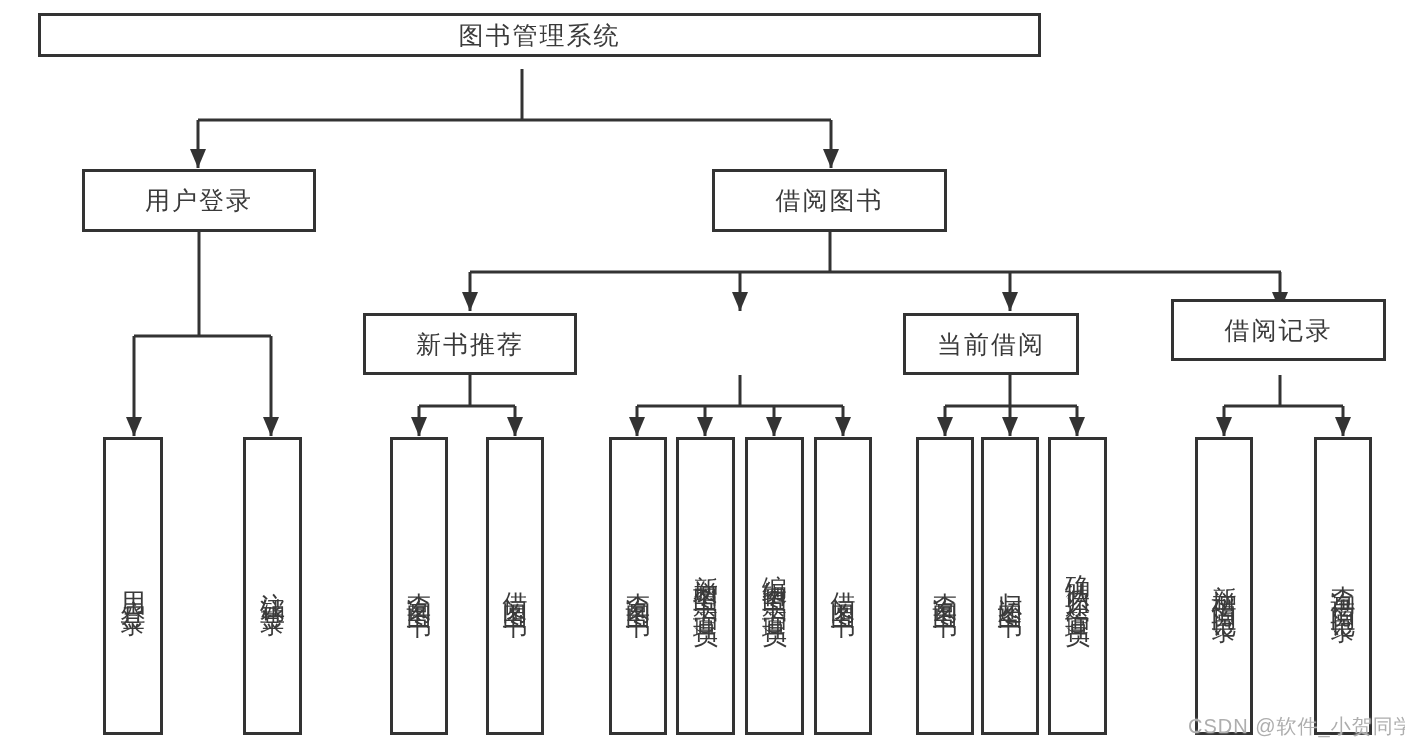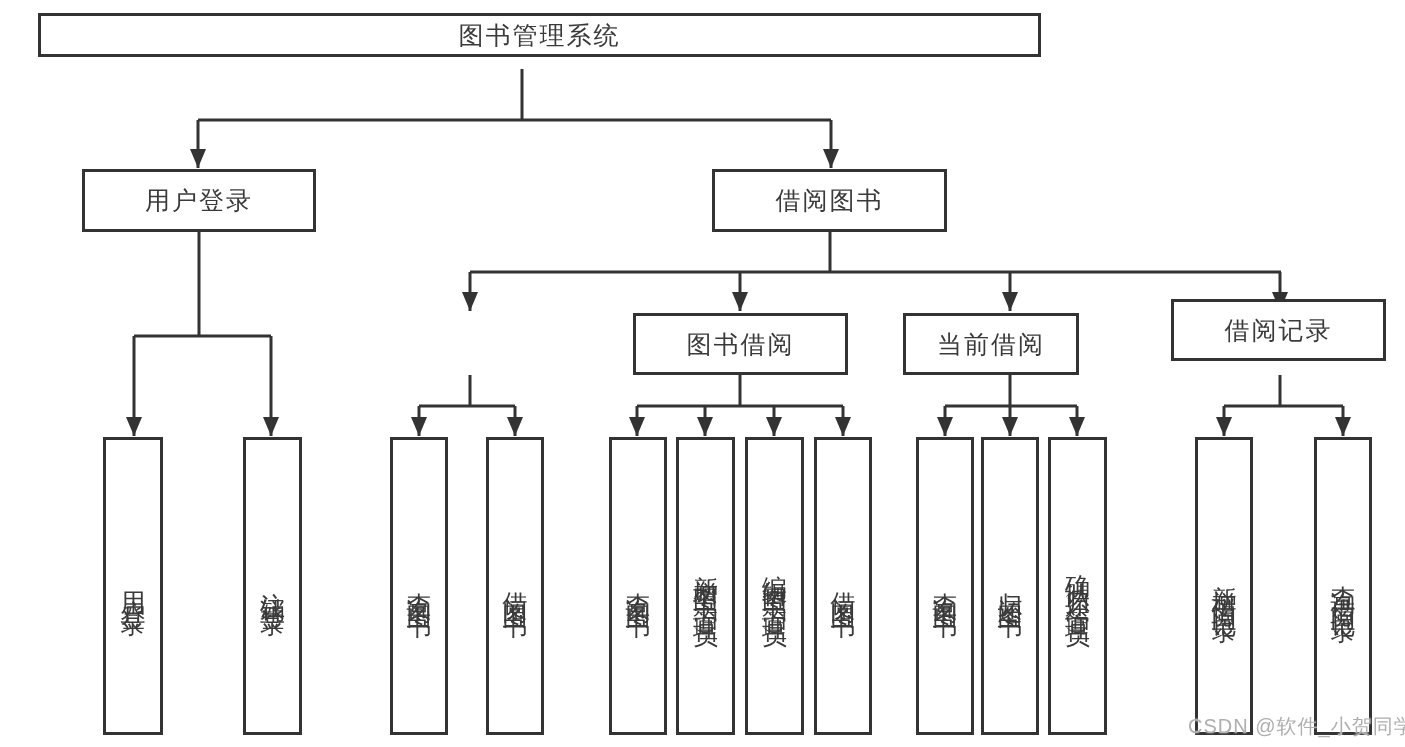--- a/index.html
+++ b/index.html
@@ -104,21 +104,21 @@
       <path d="M1224 406 V436" marker-end="url(#arrow)"></path>
       <path d="M1343 406 V436" marker-end="url(#arrow)"></path>
     </g>
   </svg>
 
   <div class="box h-box" style="left:38px; top:13px; width:1003px; height:44px;">图书管理系统</div>
 
   <div class="box h-box" style="left:82px; top:169px; width:234px; height:63px;">用户登录</div>
   <div class="box h-box" style="left:712px; top:169px; width:235px; height:63px;">借阅图书</div>
 
-  <div class="box h-box" style="left:633px; top:313px; width:215px; height:62px;">图书借阅</div>
+  <div class="box h-box" style="left:363px; top:313px; width:214px; height:62px;">新书推荐</div>
   <div class="box h-box" style="left:903px; top:313px; width:176px; height:62px;">当前借阅</div>
   <div class="box h-box" style="left:1171px; top:299px; width:215px; height:62px;">借阅记录</div>
 
   <div class="box v-box" style="left:103px; width:60px;">用户登录</div>
   <div class="box v-box" style="left:243px; width:59px;">注销登录</div>
 
   <div class="box v-box" style="left:390px; width:58px;">查询图书</div>
   <div class="box v-box" style="left:486px; width:58px;">借阅图书</div>
 
   <div class="box v-box" style="left:609px; width:58px;">查询图书</div>

